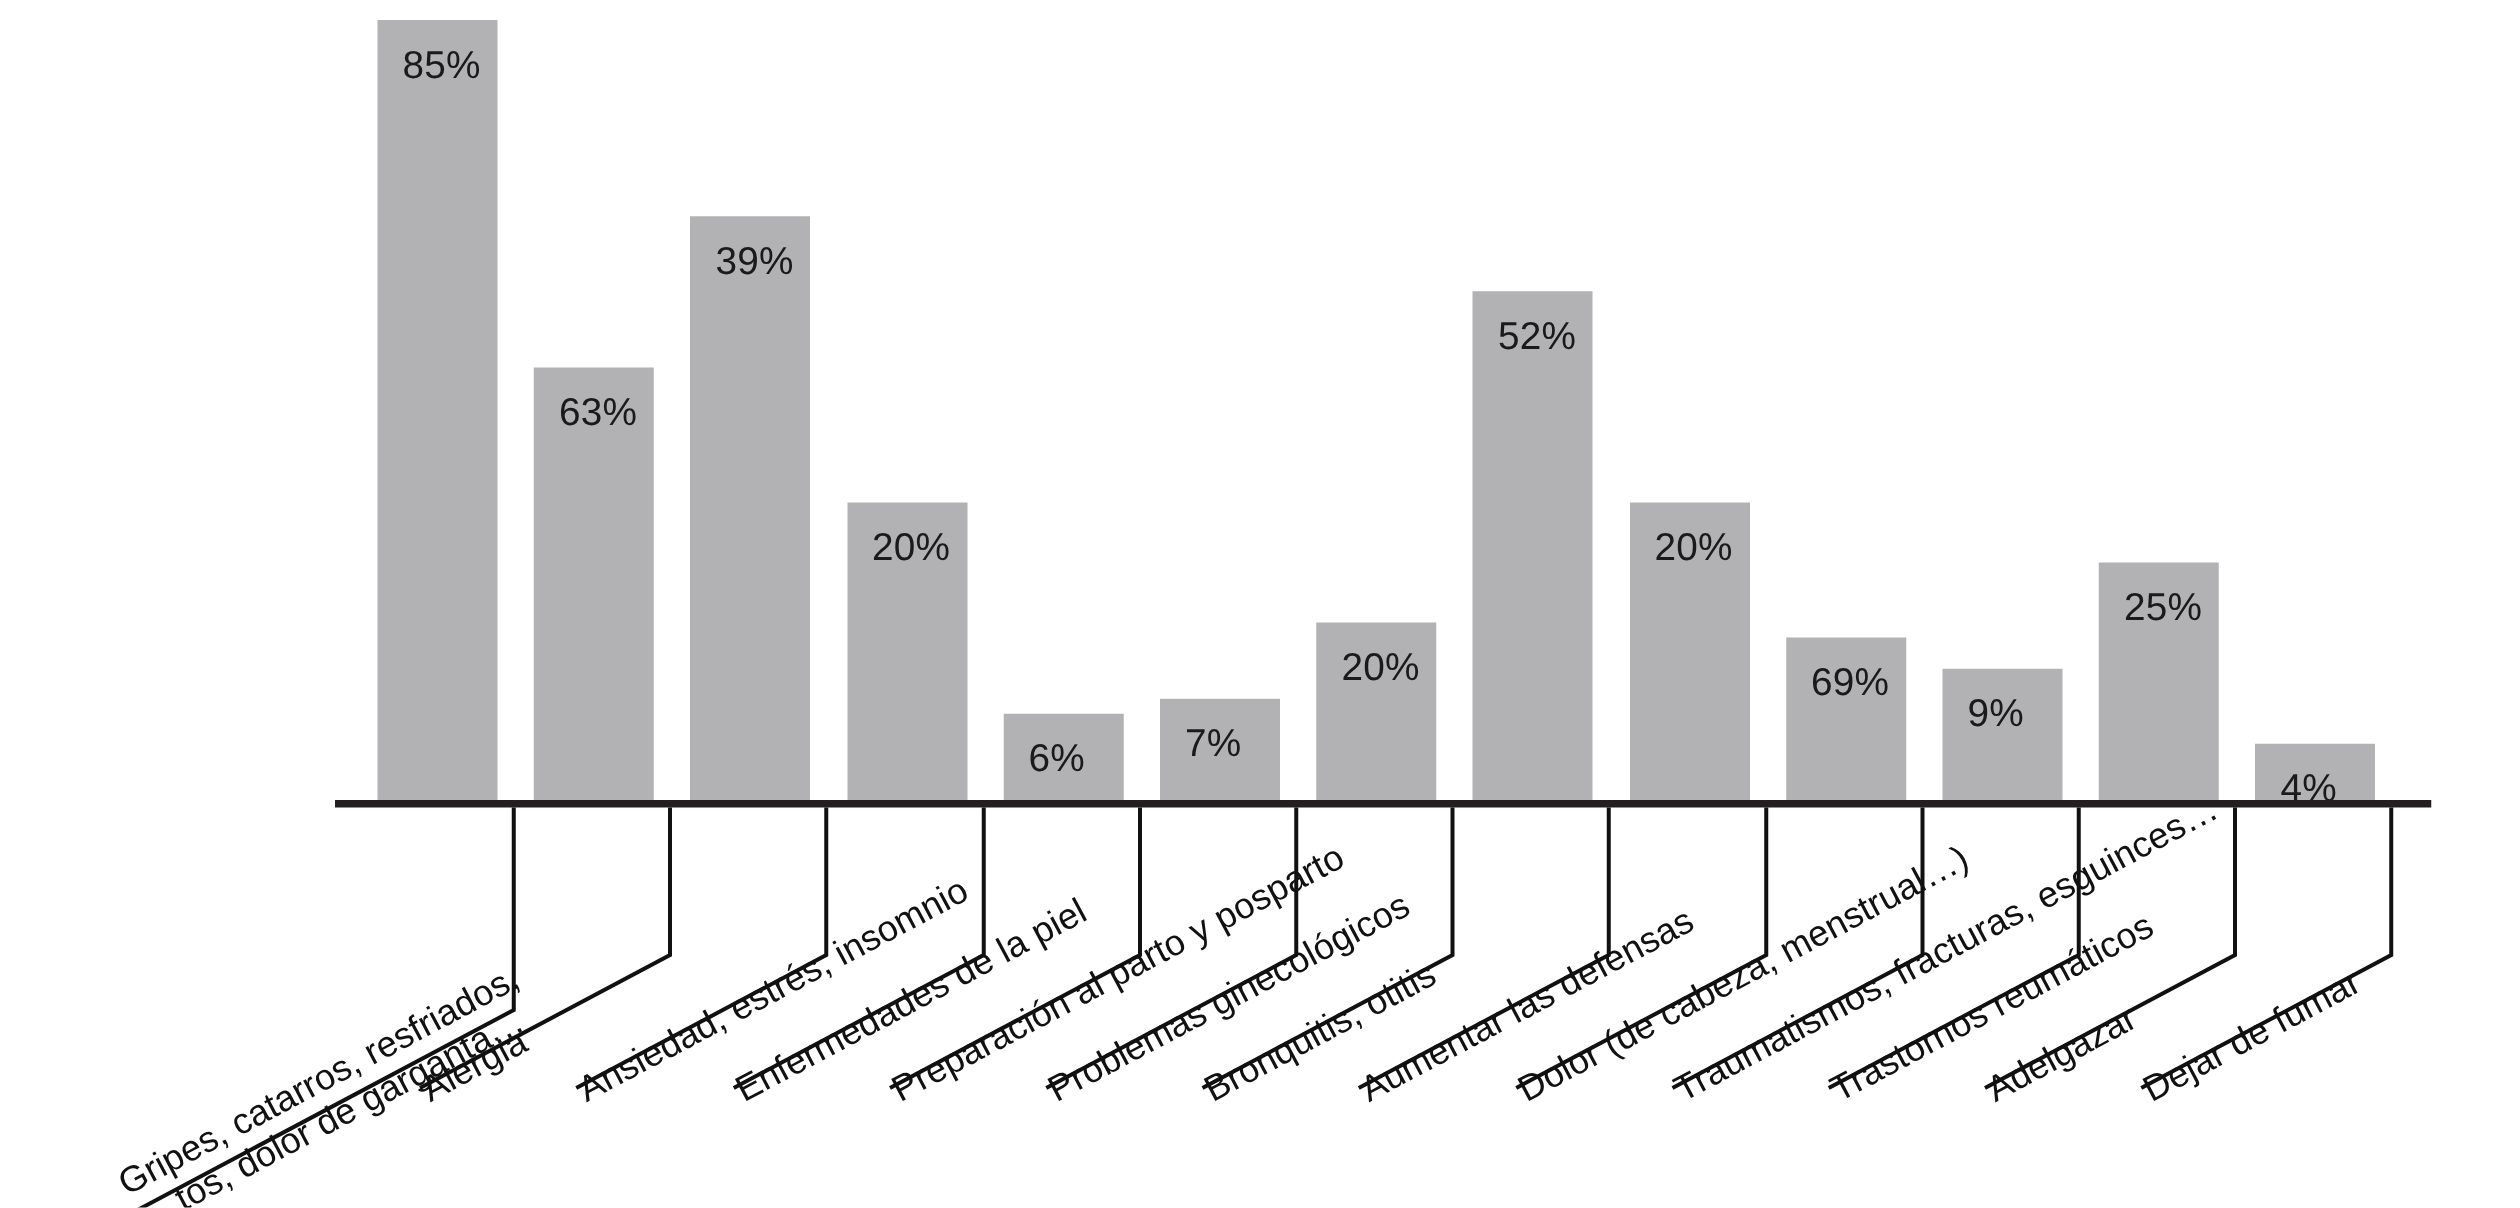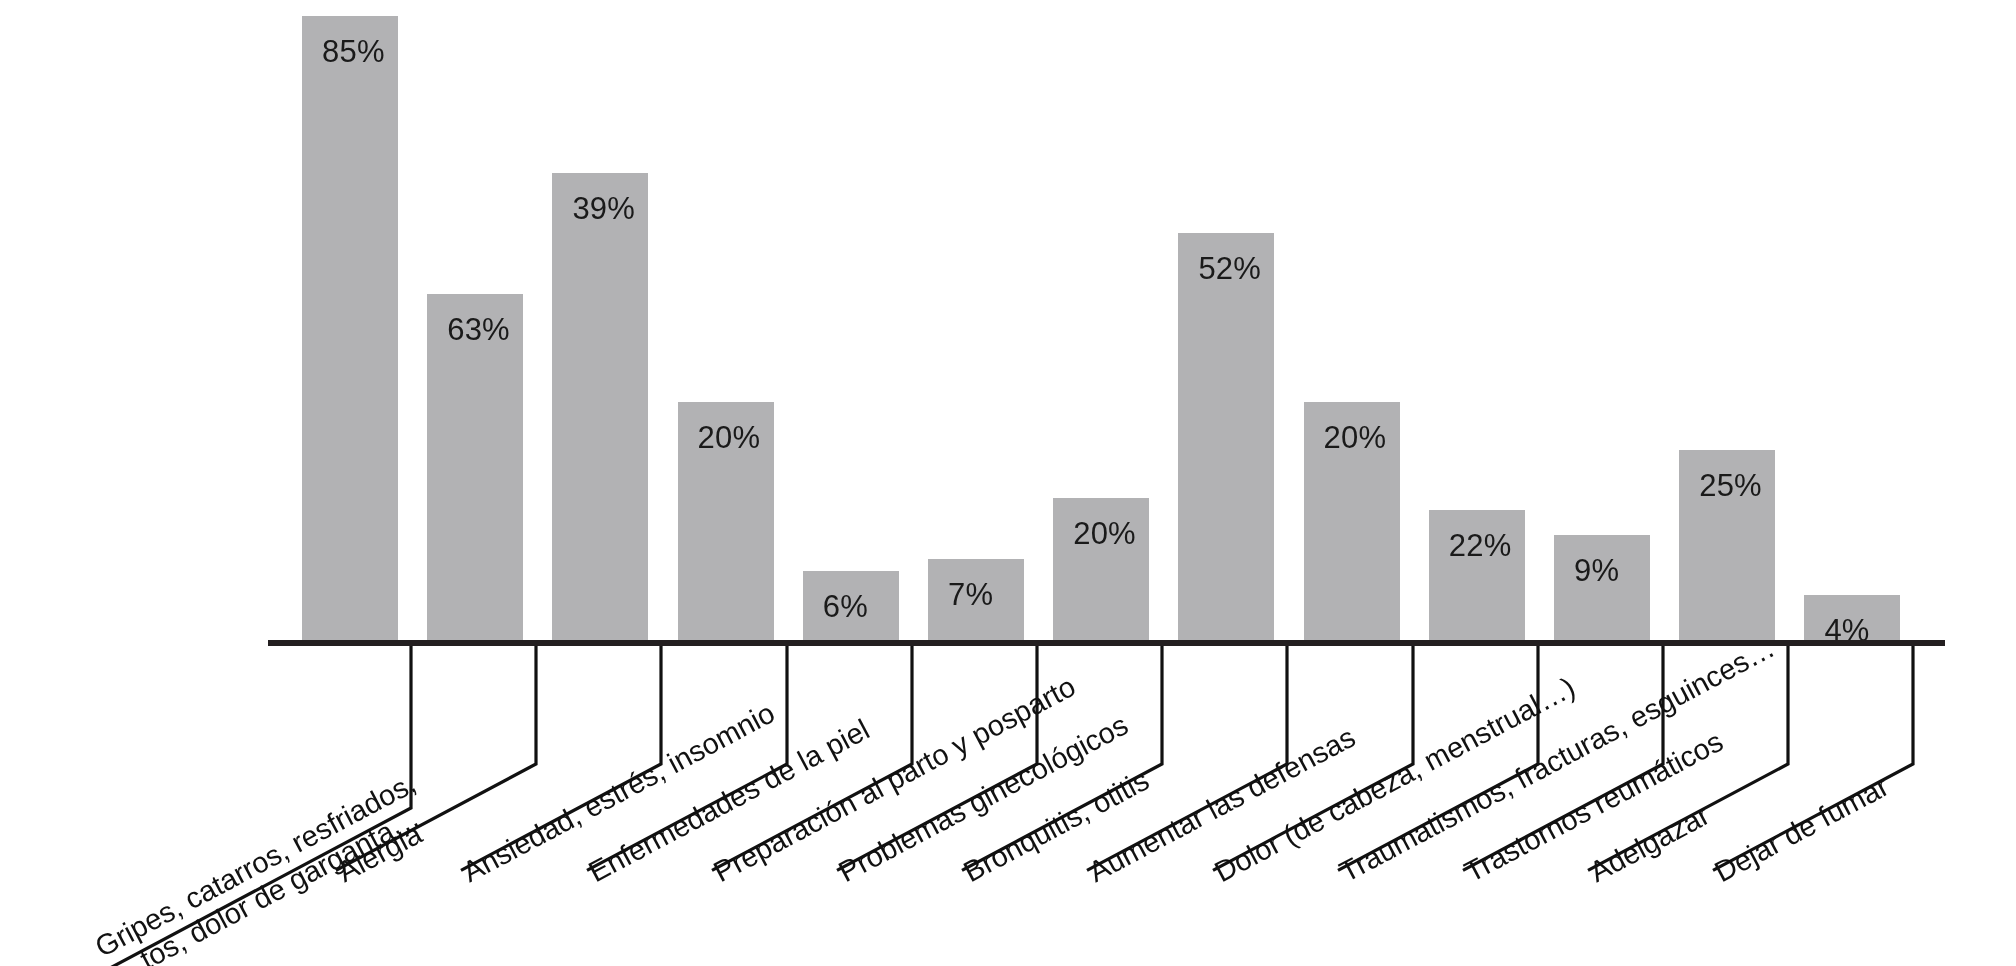--- a/index.html
+++ b/index.html
@@ -46,21 +46,21 @@
       <div class="bar-label" style="left: 822.8px; top: 588.7px; width: 76px;">6%</div>
       <div class="bar" title="Problemas ginecológicos 7%" style="left: 928px; top: 558.65px; width: 96px; height: 84.35px; background: rgb(178, 178, 180);"></div>
       <div class="bar-label" style="left: 948px; top: 576.65px; width: 76px;">7%</div>
       <div class="bar" title="Bronquitis, otitis 12%" style="left: 1053.2px; top: 498.4px; width: 96px; height: 144.6px; background: rgb(178, 178, 180);"></div>
       <div class="bar-label" style="left: 1073.2px; top: 516.4px; width: 76px;">20%</div>
       <div class="bar" title="Aumentar las defensas 34%" style="left: 1178.4px; top: 233.3px; width: 96px; height: 409.7px; background: rgb(178, 178, 180);"></div>
       <div class="bar-label" style="left: 1198.4px; top: 251.3px; width: 76px;">52%</div>
       <div class="bar" title="Dolor (de cabeza, menstrual…) 20%" style="left: 1303.6px; top: 402px; width: 96px; height: 241px; background: rgb(178, 178, 180);"></div>
       <div class="bar-label" style="left: 1323.6px; top: 420px; width: 76px;">20%</div>
       <div class="bar" title="Traumatismos, fracturas, esguinces… 11%" style="left: 1428.8px; top: 510.45px; width: 96px; height: 132.55px; background: rgb(178, 178, 180);"></div>
-      <div class="bar-label" style="left: 1448.8px; top: 528.45px; width: 76px;">22%</div>
+      <div class="bar-label" style="left: 1448.8px; top: 528.45px; width: 76px;">69%</div>
       <div class="bar" title="Trastornos reumáticos 9%" style="left: 1554px; top: 534.55px; width: 96px; height: 108.45px; background: rgb(178, 178, 180);"></div>
       <div class="bar-label" style="left: 1574px; top: 552.55px; width: 76px;">9%</div>
       <div class="bar" title="Adelgazar 16%" style="left: 1679.2px; top: 450.2px; width: 96px; height: 192.8px; background: rgb(178, 178, 180);"></div>
       <div class="bar-label" style="left: 1699.2px; top: 468.2px; width: 76px;">25%</div>
       <div class="bar" title="Dejar de fumar 4%" style="left: 1804.4px; top: 594.8px; width: 96px; height: 48.2px; background: rgb(178, 178, 180);"></div>
       <div class="bar-label" style="left: 1824.4px; top: 612.8px; width: 76px;">4%</div>
     </div>
   <div id="axis"></div>
   <div id="leaders">
       <div class="leader" style="left: 101px; top: 646px;">

